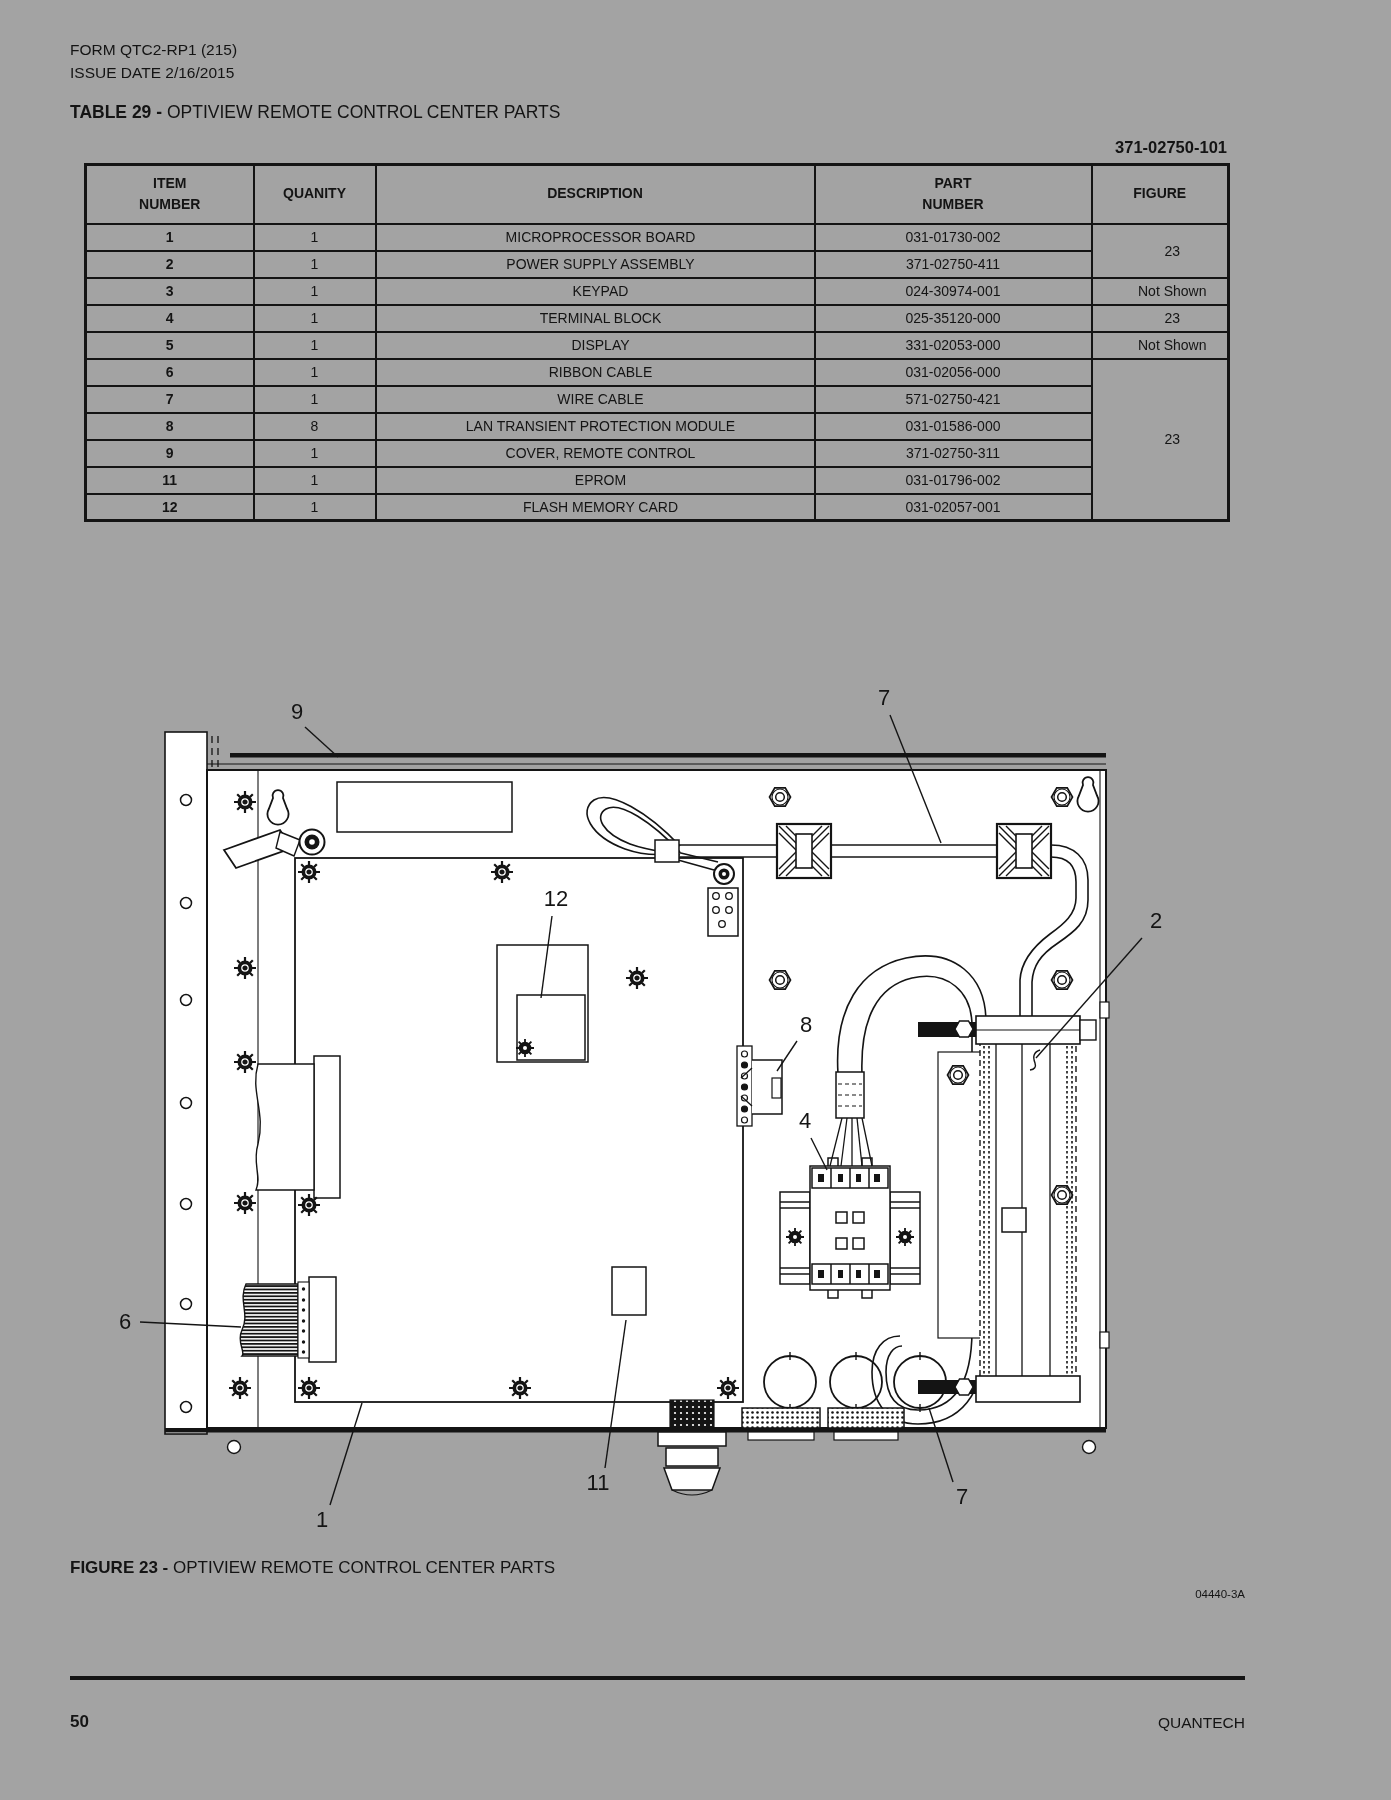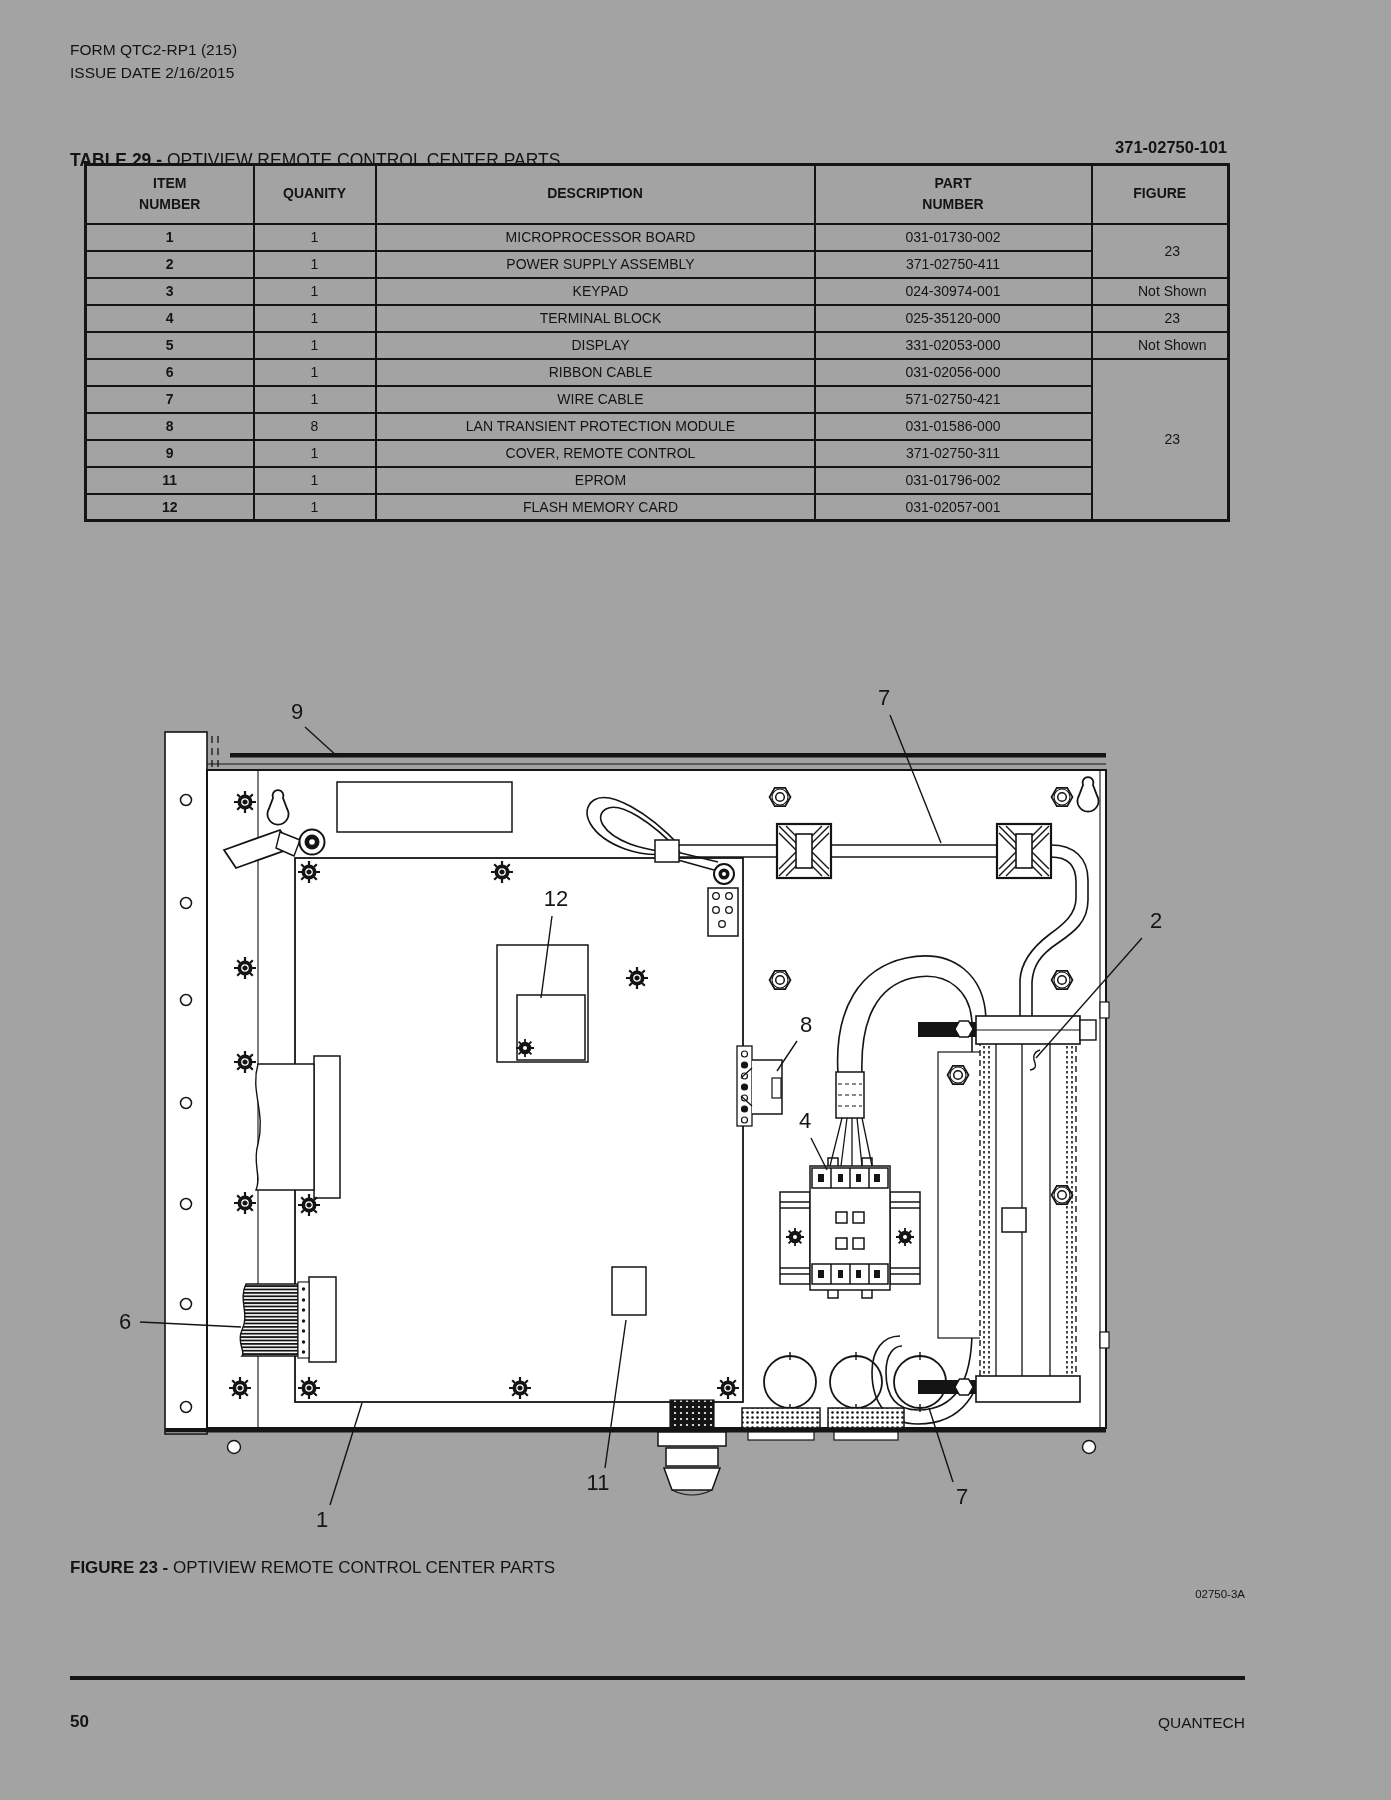--- a/index.html
+++ b/index.html
@@ -4,21 +4,21 @@
 <style>
   * { margin:0; padding:0; box-sizing:border-box; }
   html,body { background:#e8e8e8; }
   .page {
     position:relative; width:1391px; height:1800px; margin:0 auto;
     background:#a3a3a3; color:#141414;
     font-family:"Liberation Sans", sans-serif;
     overflow:hidden;
   }
   .form-info { position:absolute; left:70px; top:38px; font-size:15.5px; line-height:23px; }
-  .doc-title { position:absolute; left:70px; top:102px; font-size:17.5px;margin-top:48px; }
+  .doc-title { position:absolute; left:70px; top:102px; font-size:17.5px; }
   .doc-title b { font-weight:bold; }
   .group-number { position:absolute; left:84px; top:138px; width:1143px; text-align:right; font-weight:bold; font-size:16.5px; }
 
   table.parts {
     position:absolute; left:84px; top:163px;
     border-collapse:collapse; table-layout:fixed; width:1143px;
     font-size:14px;
   }
   table.parts, table.parts th, table.parts td { border:2px solid #141414; }
   table.parts { border-width:3px; }
@@ -490,21 +490,21 @@
         <text x="322" y="1527" text-anchor="middle">1</text>
         <line class="ln" x1="330" y1="1505" x2="362" y2="1403" stroke-width="1.4"></line>
       </g>
       <g>
         <text x="962" y="1504" text-anchor="middle">7</text>
         <line class="ln" x1="953" y1="1482" x2="929" y2="1408" stroke-width="1.4"></line>
       </g>
     </g>
   </svg>
 
-  <div class="drawing-number">02750-3A</div>
+  <div class="drawing-number">04440-3A</div>
 
   <div class="figure-caption">
     <b>FIGURE 23 -</b><span> OPTIVIEW REMOTE CONTROL CENTER PARTS</span>
   </div>
   <div class="caption-rule"></div>
 
   <div class="page-number">50</div>
   <div class="brand">QUANTECH</div>
 
 </div>

